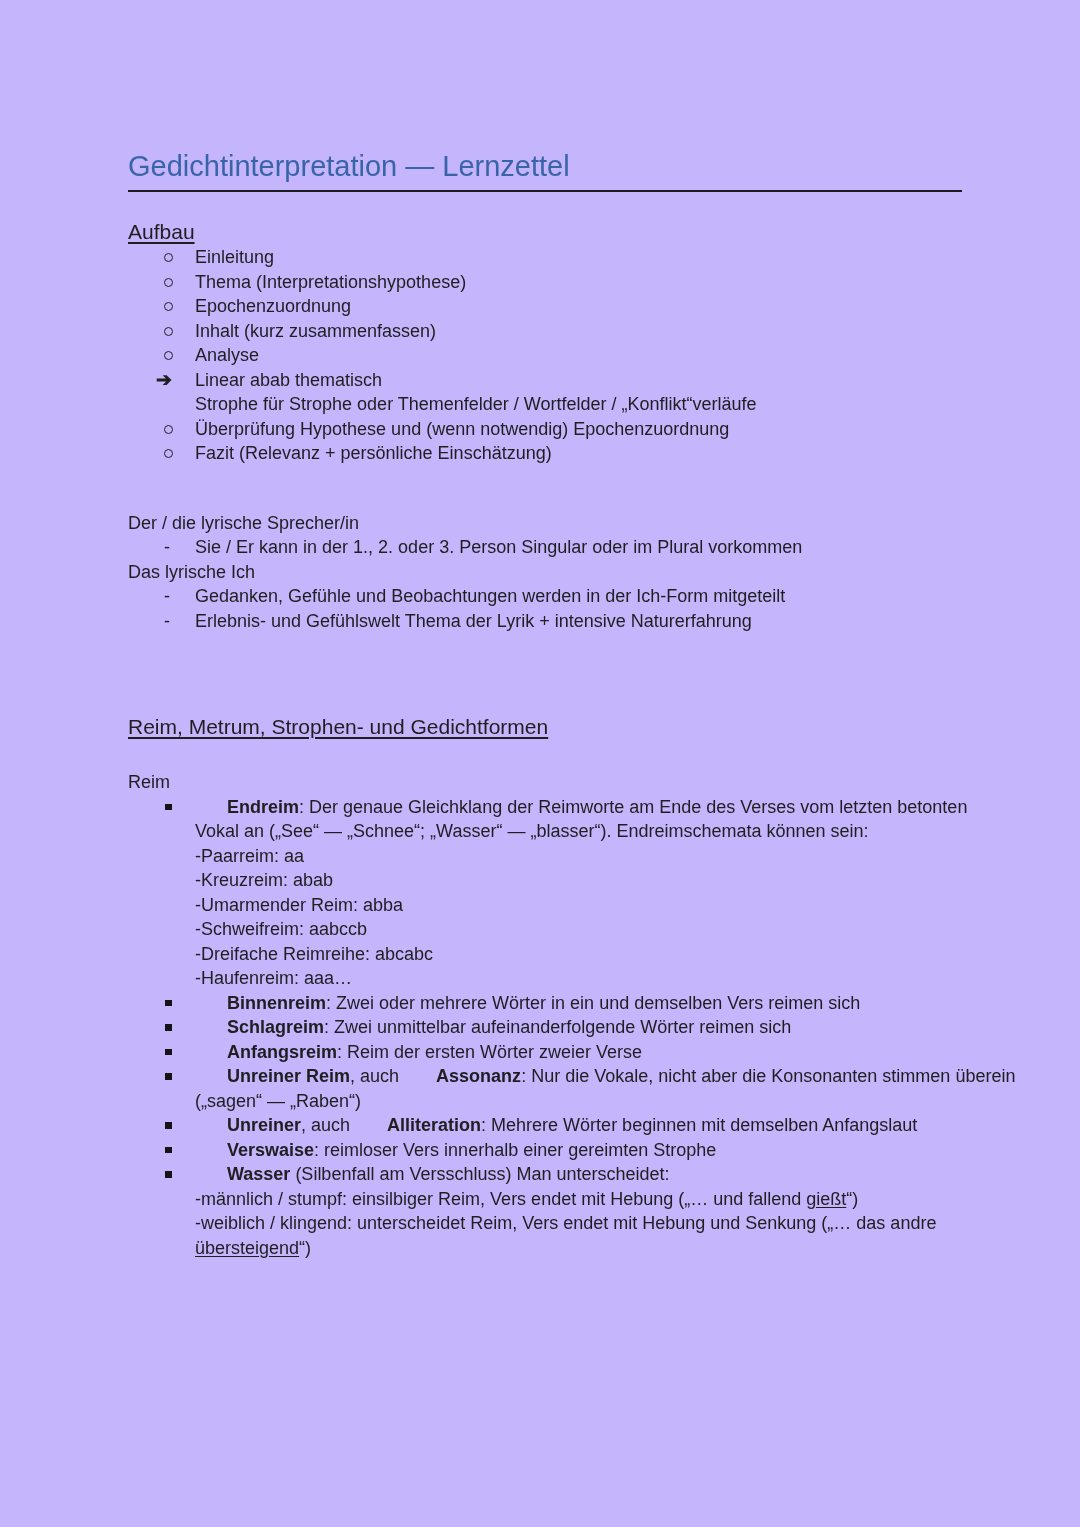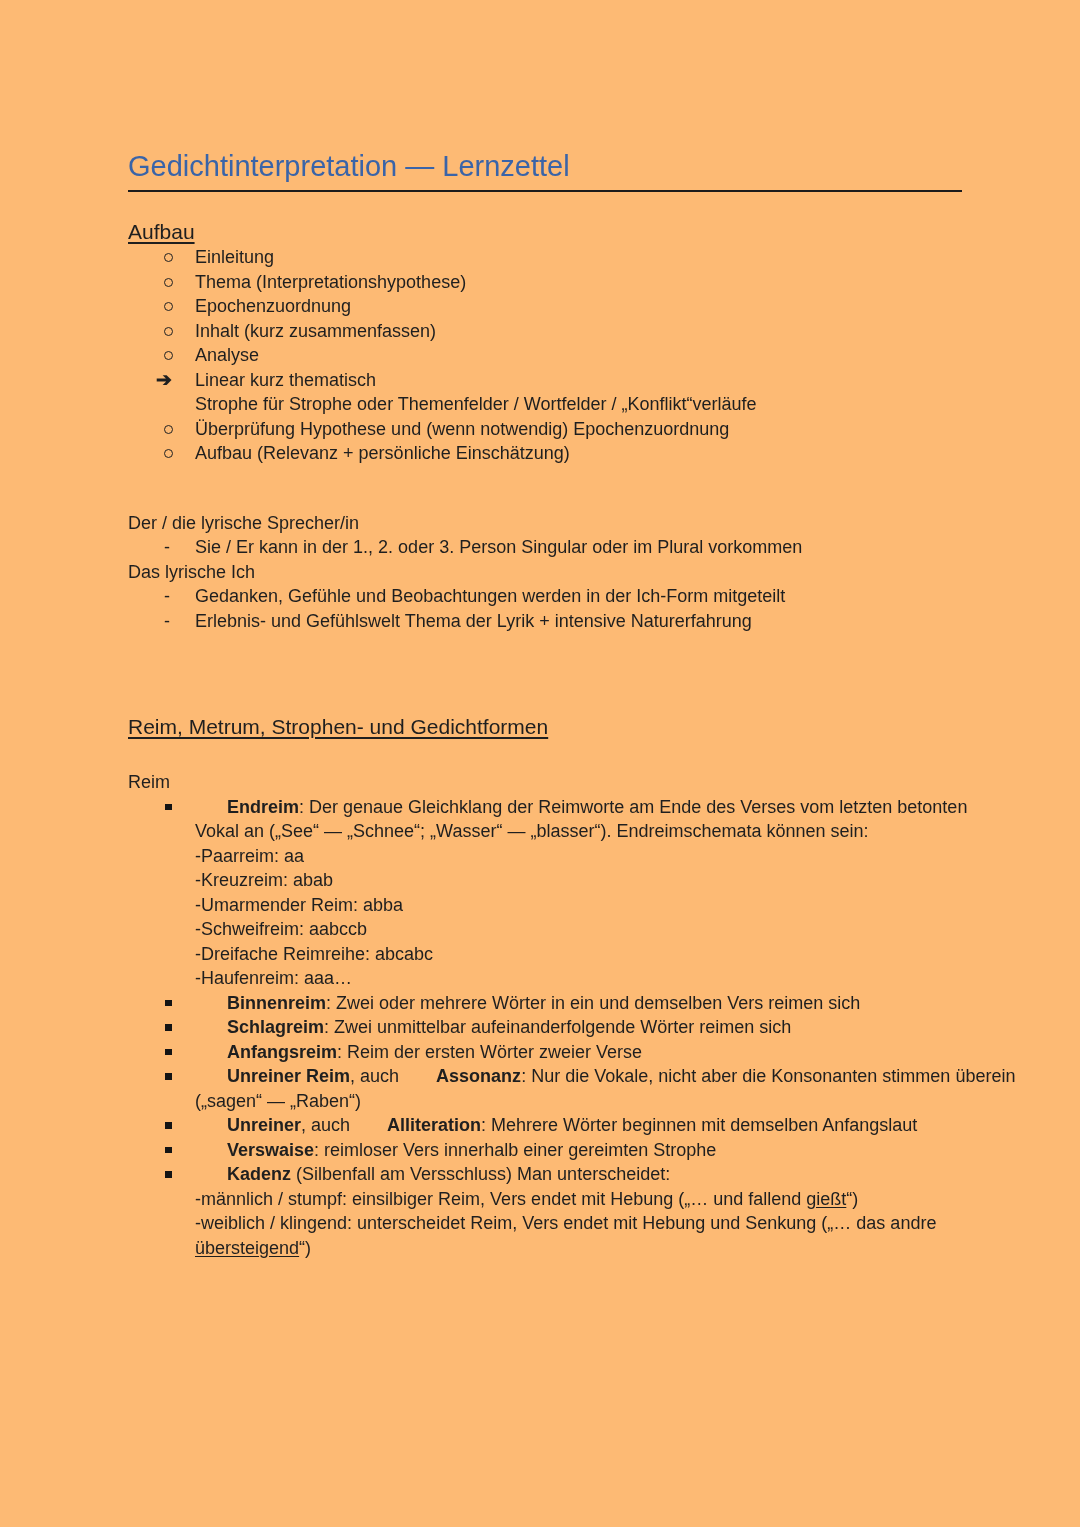--- a/index.html
+++ b/index.html
@@ -12,21 +12,21 @@
     height: 1527px;
     overflow: hidden;
     font-family: "Liberation Sans", sans-serif;
     color: #1f1f1f;
   }
   .page {
     box-sizing: border-box;
     width: 1080px;
     height: 1527px;
     padding: 150px 118px 0 128px;
-    background: #fdba74;
+    background: #c4b5fd;
   }
   .doc-title {
     font-size: 29px;
     line-height: 33px;
     color: #3a64a8;
     padding-bottom: 7px;
     border-bottom: 2.5px solid #1c1c1c;
     margin-bottom: 26px;
     white-space: nowrap;
   }
@@ -81,24 +81,24 @@
 
 <div class="page">
   <div class="doc-title" style="color: rgb(58, 100, 168); border-bottom-color: rgb(28, 28, 28);">Gedichtinterpretation — Lernzettel</div>
   <div>
       <div class="heading">Aufbau</div>
       <div class="item"><span class="marker circle"></span><span>Einleitung</span></div>
       <div class="item"><span class="marker circle"></span><span>Thema (Interpretationshypothese)</span></div>
       <div class="item"><span class="marker circle"></span><span>Epochenzuordnung</span></div>
       <div class="item"><span class="marker circle"></span><span>Inhalt (kurz zusammenfassen)</span></div>
       <div class="item"><span class="marker circle"></span><span>Analyse</span></div>
-      <div class="item"><span class="marker arrow">➔</span><span>Linear kurz thematisch</span></div>
+      <div class="item"><span class="marker arrow">➔</span><span>Linear abab thematisch</span></div>
       <div class="item"><span>Strophe für Strophe oder Themenfelder / Wortfelder / „Konflikt“verläufe</span></div>
       <div class="item"><span class="marker circle"></span><span>Überprüfung Hypothese und (wenn notwendig) Epochenzuordnung</span></div>
-      <div class="item"><span class="marker circle"></span><span>Aufbau (Relevanz + persönliche Einschätzung)</span></div>
+      <div class="item"><span class="marker circle"></span><span>Fazit (Relevanz + persönliche Einschätzung)</span></div>
       <div class="spacer gap-1"></div>
       <div class="para"><span>Der / die lyrische Sprecher/in</span></div>
       <div class="item"><span class="marker dash">-</span><span>Sie / Er kann in der 1., 2. oder 3. Person Singular oder im Plural vorkommen</span></div>
       <div class="para"><span>Das lyrische Ich</span></div>
       <div class="item"><span class="marker dash">-</span><span>Gedanken, Gefühle und Beobachtungen werden in der Ich-Form mitgeteilt</span></div>
       <div class="item"><span class="marker dash">-</span><span>Erlebnis- und Gefühlswelt Thema der Lyrik + intensive Naturerfahrung</span></div>
       <div class="spacer gap-2"></div>
       <div class="heading">Reim, Metrum, Strophen- und Gedichtformen</div>
       <div class="spacer gap-3"></div>
       <div class="para"><span>Reim</span></div>
@@ -110,18 +110,18 @@
       <div class="item"><span>-Schweifreim: aabccb</span></div>
       <div class="item"><span>-Dreifache Reimreihe: abcabc</span></div>
       <div class="item"><span>-Haufenreim: aaa…</span></div>
       <div class="item"><span class="marker square"></span><span class="b">Binnenreim</span><span>: Zwei oder mehrere Wörter in ein und demselben Vers reimen sich</span></div>
       <div class="item"><span class="marker square"></span><span class="b">Schlagreim</span><span>: Zwei unmittelbar aufeinanderfolgende Wörter reimen sich</span></div>
       <div class="item"><span class="marker square"></span><span class="b">Anfangsreim</span><span>: Reim der ersten Wörter zweier Verse</span></div>
       <div class="item"><span class="marker square"></span><span class="b">Unreiner Reim</span><span>, auch </span><span class="b">Assonanz</span><span>: Nur die Vokale, nicht aber die Konsonanten stimmen überein</span></div>
       <div class="item"><span>(„sagen“ — „Raben“)</span></div>
       <div class="item"><span class="marker square"></span><span class="b">Unreiner</span><span>, auch </span><span class="b">Alliteration</span><span>: Mehrere Wörter beginnen mit demselben Anfangslaut</span></div>
       <div class="item"><span class="marker square"></span><span class="b">Verswaise</span><span>: reimloser Vers innerhalb einer gereimten Strophe</span></div>
-      <div class="item"><span class="marker square"></span><span class="b">Kadenz</span><span> (Silbenfall am Versschluss) Man unterscheidet:</span></div>
+      <div class="item"><span class="marker square"></span><span class="b">Wasser</span><span> (Silbenfall am Versschluss) Man unterscheidet:</span></div>
       <div class="item"><span>-männlich / stumpf: einsilbiger Reim, Vers endet mit Hebung („… und fallend </span><span class="u">gießt</span><span>“)</span></div>
       <div class="item"><span>-weiblich / klingend: unterscheidet Reim, Vers endet mit Hebung und Senkung („… das andre</span></div>
       <div class="item"><span class="u">übersteigend</span><span>“)</span></div>
     </div>
 </div>
 
 </body></html>

